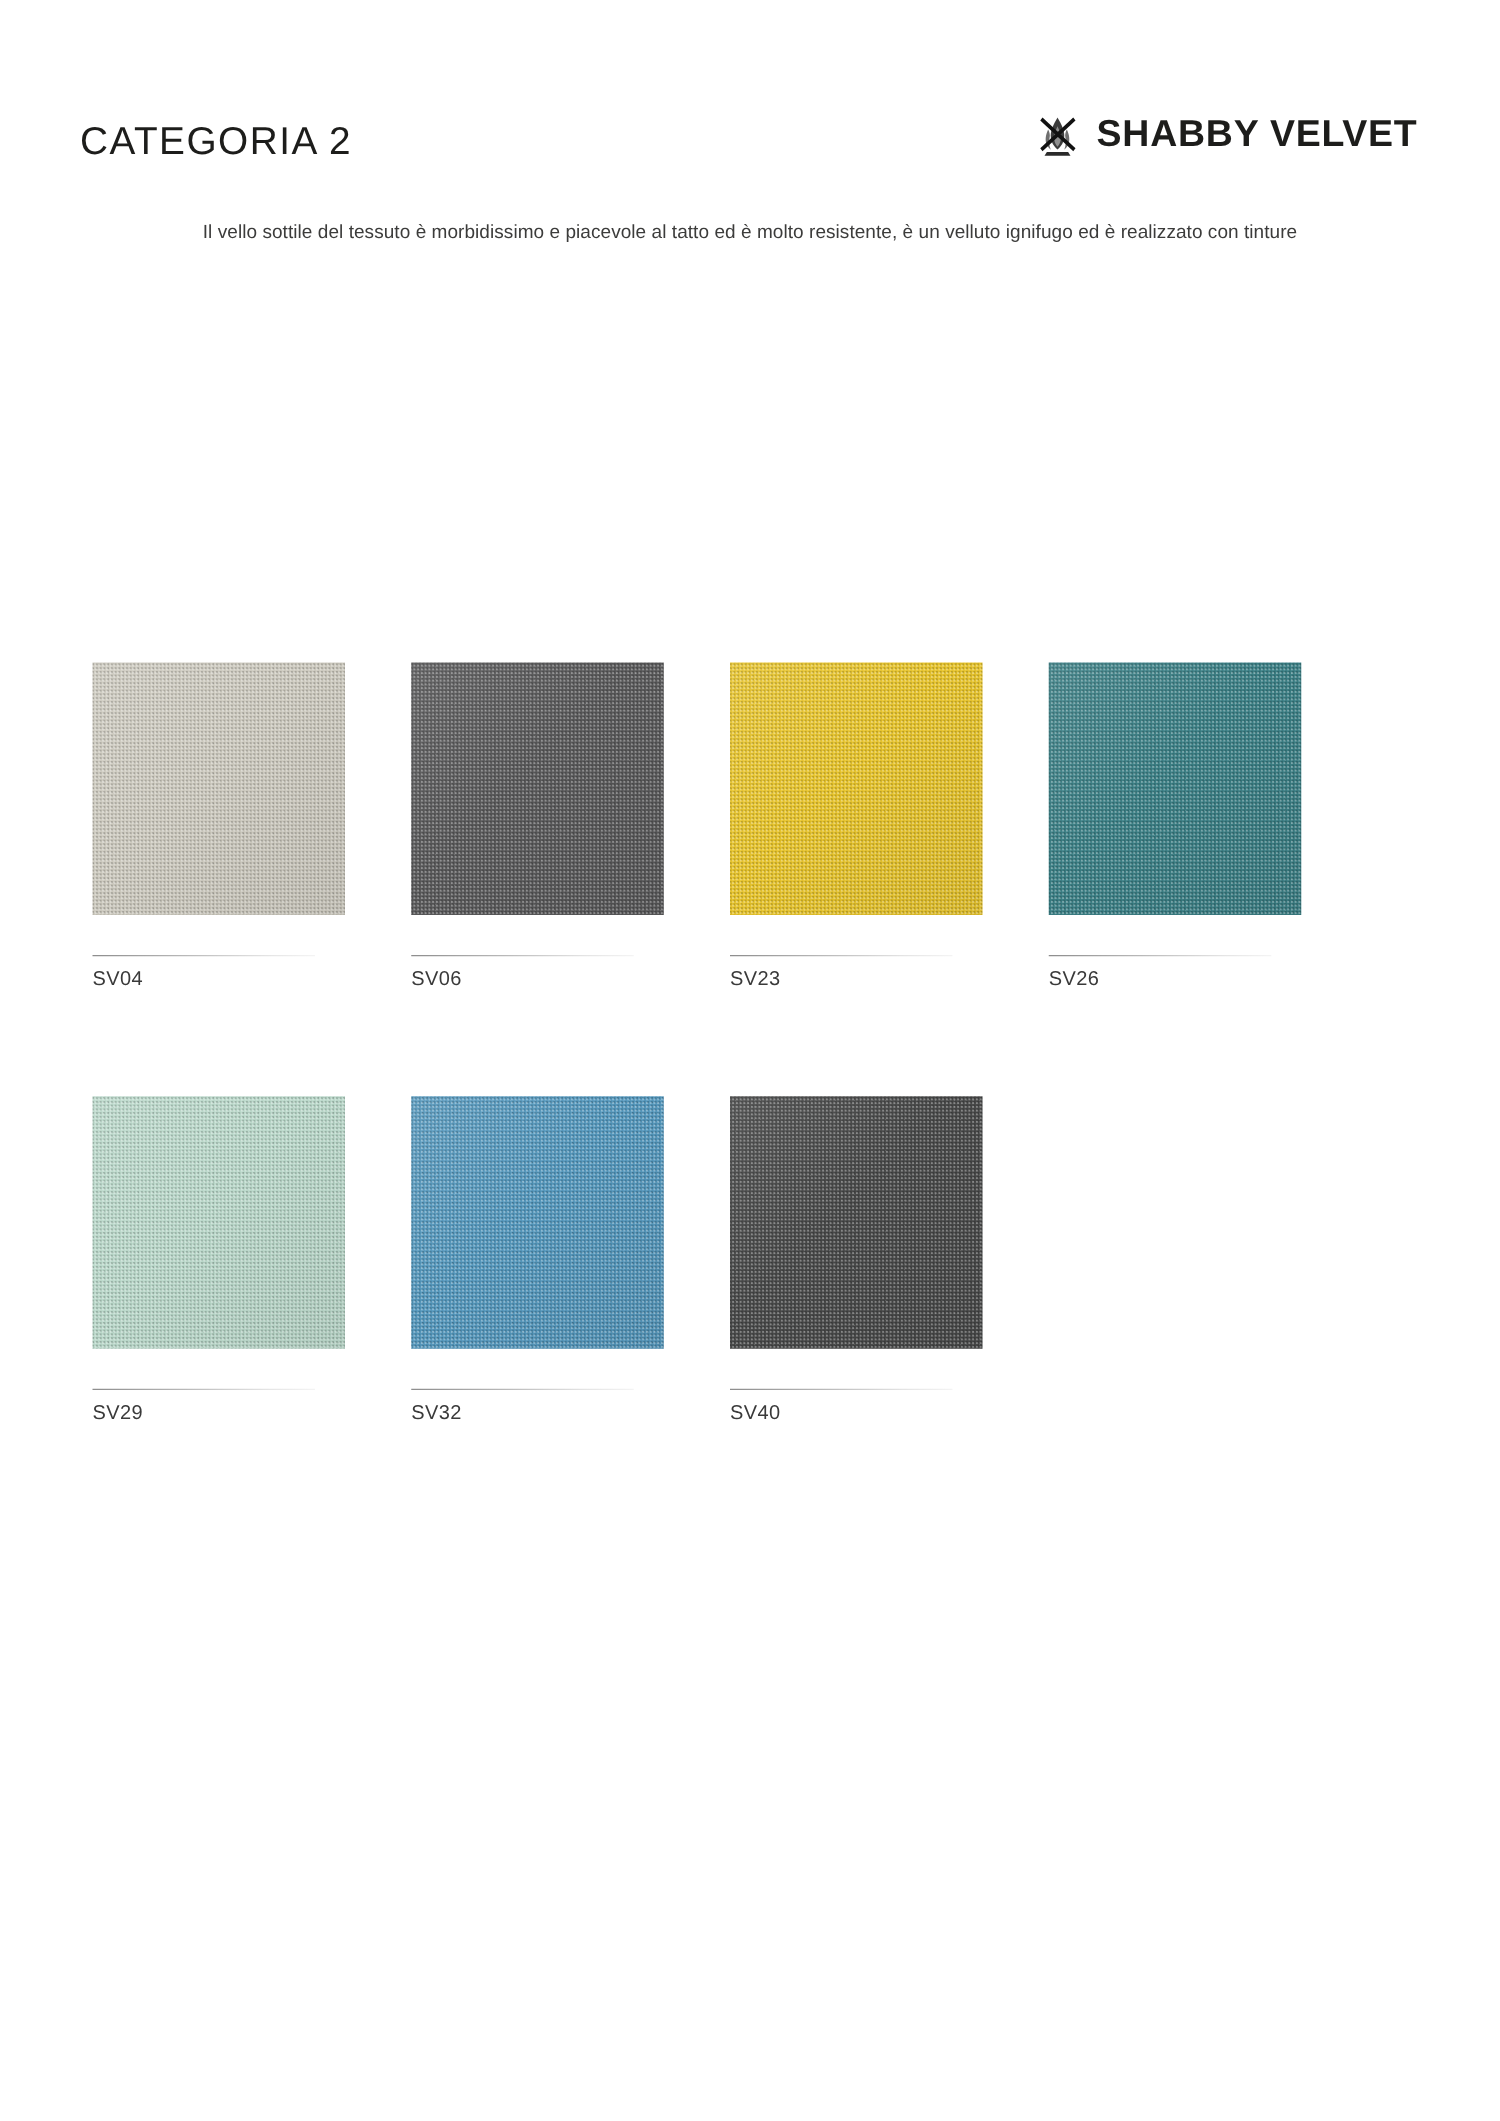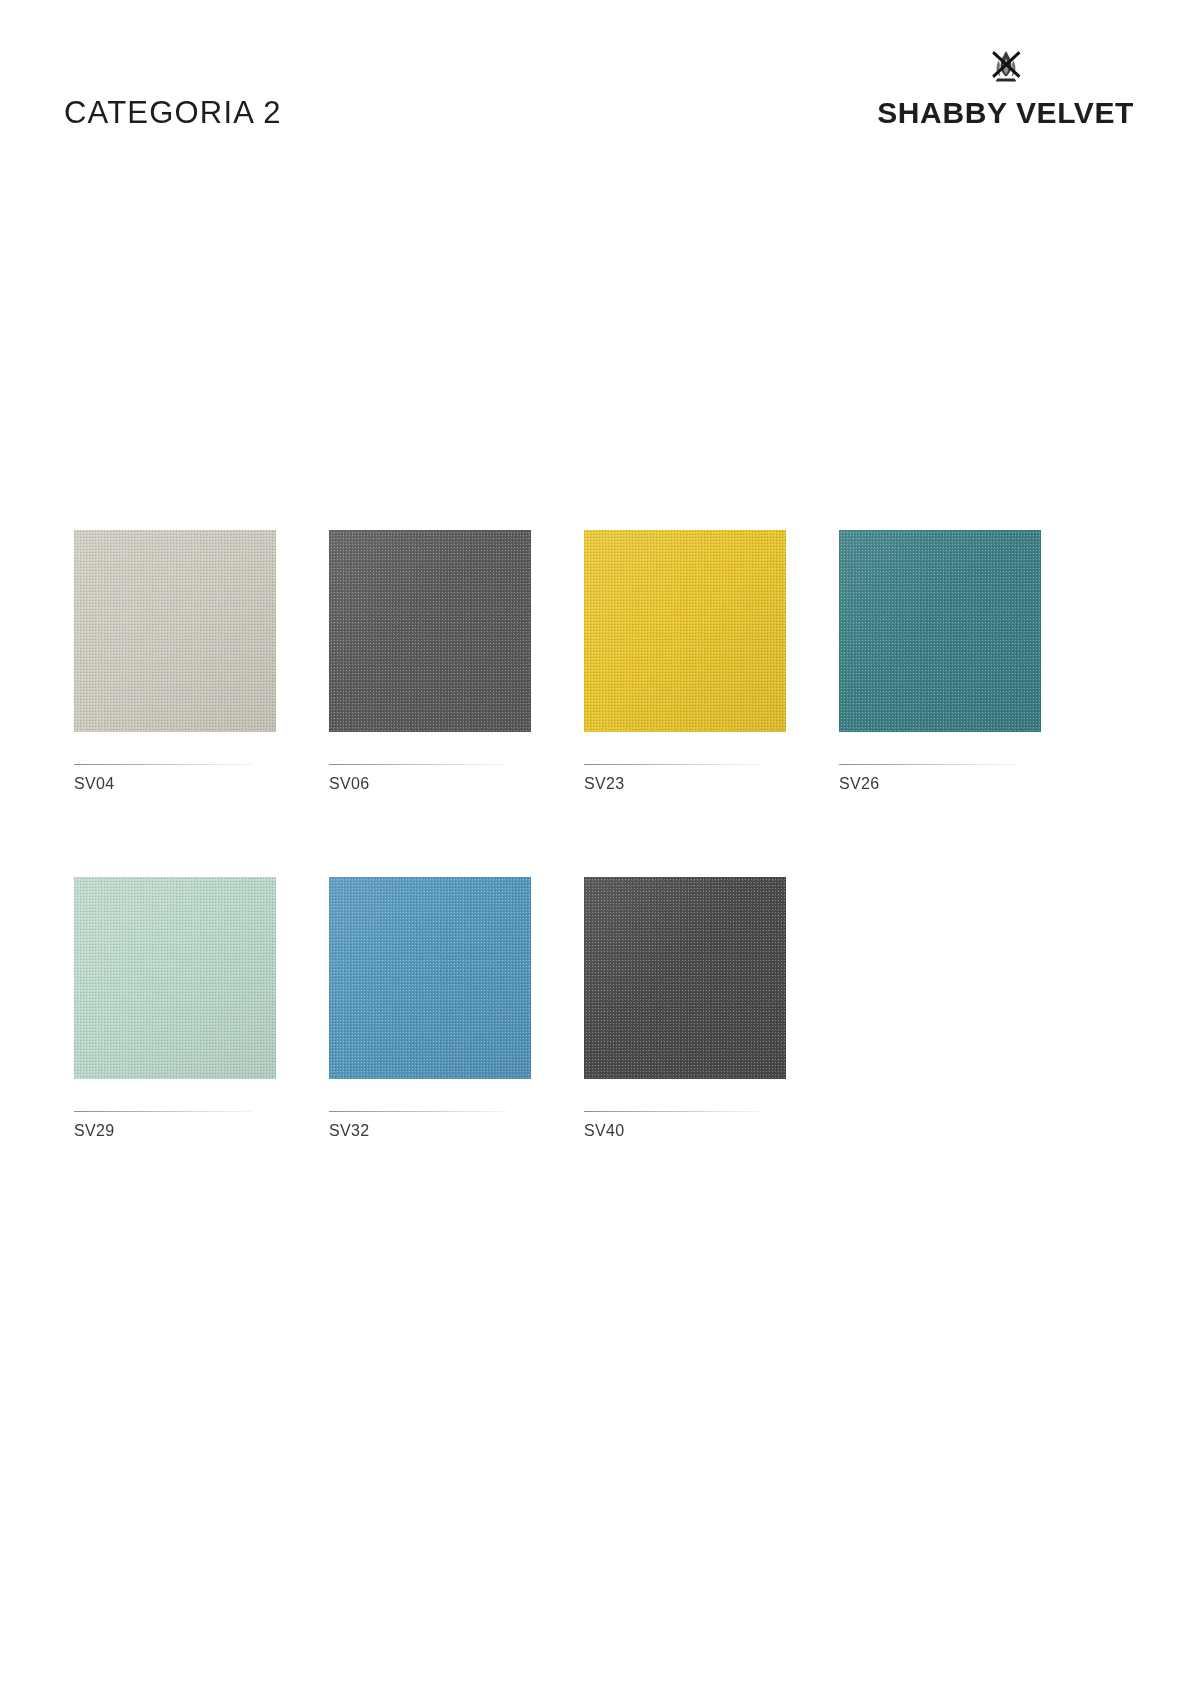--- a/index.html
+++ b/index.html
@@ -36,21 +36,20 @@
     letter-spacing: 1.2px;
     color: #1d1d1b;
     line-height: 1;
     white-space: nowrap;
   }
   .brand {
     display: flex;
     align-items: center;
     gap: 13px;
     margin-right: 2px;
-    flex-direction: column;
   }
   .brand-mark {
     width: 36px;
     height: 40px;
     display: block;
     flex: 0 0 auto;
   }
   .brand-name {
     font-size: 30px;
     font-weight: 700;
@@ -159,20 +158,21 @@
         <path d="M30.6 6.0 L32.4 8.4 L6.0 33.0 L4.2 30.6 Z" fill="#111111"></path>
 
         <path d="M9.5 33.6 L26.5 33.6 L28.4 36.6 L7.6 36.6 Z" fill="#2a2a2a"></path>
       </svg>
     </span>
     <span class="brand-name">SHABBY VELVET</span>
   </div>
 </div>
 
 <div class="description">
+  <span class="line">Il vello sottile del tessuto è morbidissimo e piacevole al tatto ed è molto resistente, è un velluto ignifugo ed è realizzato con tinture</span>
 </div>
 
 <div class="swatch-grid">
     <div class="swatch-cell">
       <div class="swatch-chip" style="background-color: rgb(205, 202, 191);"></div>
       <div class="swatch-rule"></div>
       <div class="swatch-label">SV04</div>
     </div>
     <div class="swatch-cell">
       <div class="swatch-chip" style="background-color: rgb(90, 90, 91);"></div>

